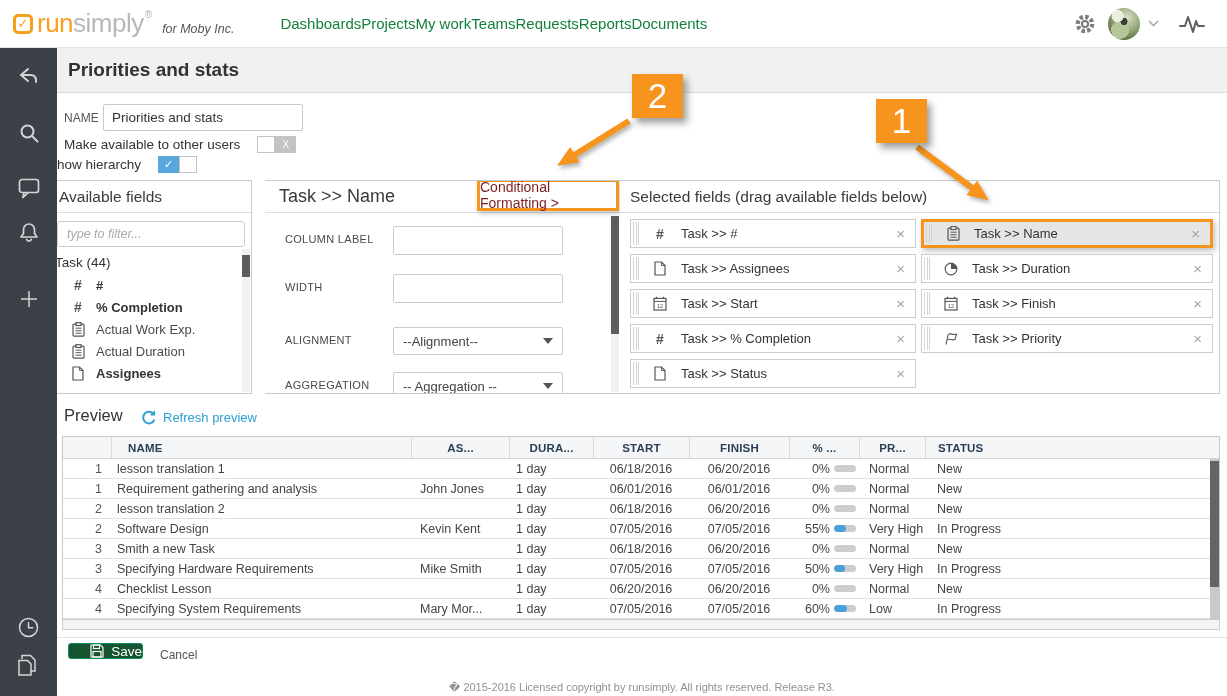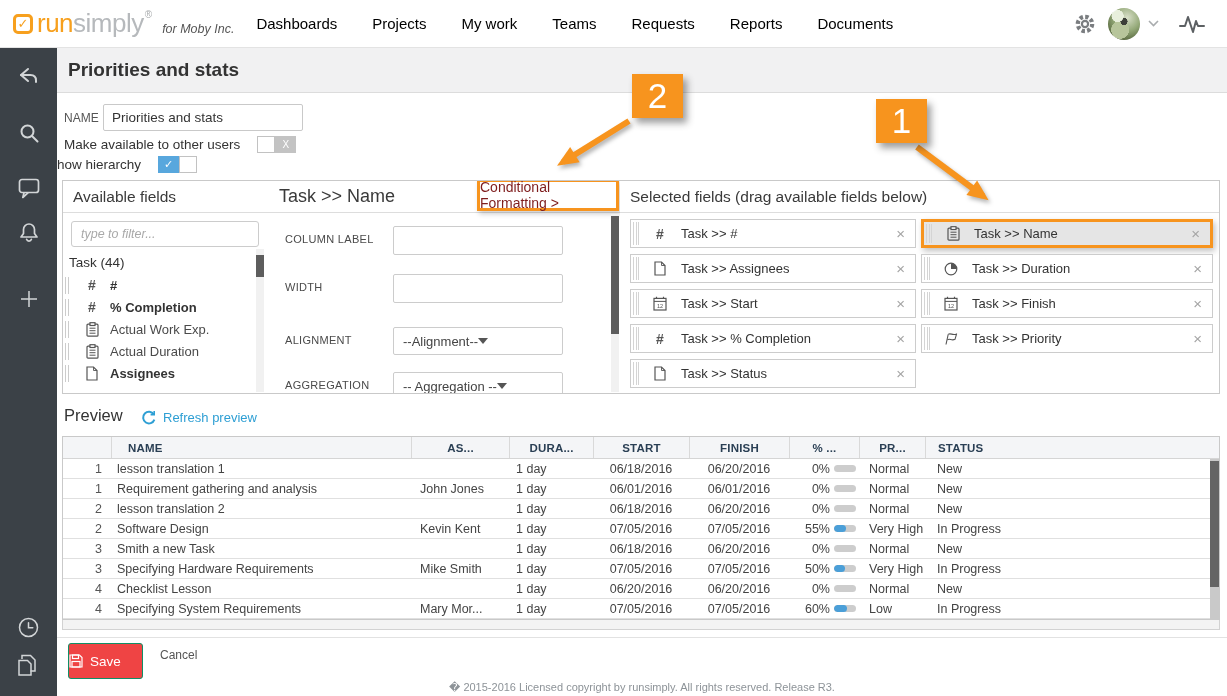--- a/index.html
+++ b/index.html
@@ -8,21 +8,21 @@
   .page{position:relative;width:1227px;height:696px;background:#fff;overflow:hidden}
 
   
   .topbar{position:absolute;left:0;top:0;width:1227px;height:48px;background:#fff;border-bottom:1px solid #e3e3e3;display:flex;align-items:center;z-index:5}
   .logo{display:flex;align-items:center;padding-left:13px;cursor:pointer}
   .logo-check{width:20px;height:20px;border:3px solid #f7a01e;border-radius:5px;color:#f7a01e;font-size:13px;font-weight:bold;display:flex;align-items:center;justify-content:center;margin-right:4px}
   .logo-run{color:#f7a01e;font-size:26px;letter-spacing:-.5px}
   .logo-simply{color:#b6b9bc;font-size:26px;letter-spacing:-.5px}
   .logo-reg{color:#a9acae;font-size:10px;vertical-align:super;margin-left:1px;position:relative;top:-9px}
   .tagline{font-style:italic;font-size:12.5px;color:#555;margin-left:10px;margin-top:10px}
-  .main-nav{display:flex;gap:35px;margin-left:22px;font-size:15px;color:#000000}
+  .main-nav{display:flex;margin-left:46px;font-size:15px;color:#15803d}
   .nav-item{cursor:pointer;white-space:nowrap}
   .topbar-right{margin-left:auto;display:flex;align-items:center;gap:12px;padding-right:22px;color:#7a7d80}
   .tb-icon{display:flex;align-items:center;cursor:pointer;color:#7a7d80}
   .avatar{width:32px;height:32px;border-radius:50%;cursor:pointer;background:
     radial-gradient(circle at 30% 25%,#e8efdc 0 18%,transparent 19%),
     radial-gradient(circle at 50% 42%,#3c3f38 0 14%,transparent 15%),
     radial-gradient(circle at 38% 68%,#b7c59b 0 30%,transparent 31%),
     radial-gradient(circle at 60% 30%,#d8dfc8,#93a877 45%,#5f7046 75%,#47543a);}
   .chev{color:#a9acae;margin-left:-4px}
 
@@ -38,21 +38,21 @@
   .name-label{position:absolute;left:64px;top:111px;font-size:12px;color:#555}
   .name-input{position:absolute;left:103px;top:104px;width:200px;height:27px;border:1px solid #c9c9c9;border-radius:2px;padding:0 8px;font-size:13.5px;color:#333;font-family:inherit}
   .tgl-row{position:absolute;display:flex;align-items:center;gap:17px;font-size:13.5px;color:#333}
   .tgl{display:inline-flex;height:17px;cursor:pointer}
   .tg-knob{width:18px;height:17px;background:#fff;border:1px solid #c2c2c2}
   .tg-track-off{width:21px;height:17px;background:#c3c3c3;color:#fff;font-size:10px;display:flex;align-items:center;justify-content:center}
   .tg-track-on{width:21px;height:17px;background:#58a7dd;color:#fff;font-size:11px;display:flex;align-items:center;justify-content:center}
 
   
   .panel{position:absolute;top:180px;height:214px;background:#fff;border:1px solid #c9c9c9;overflow:hidden}
-  .panel-avail{left:62px;width:204px}
+  .panel-avail{left:48px;width:204px}
   .panel-editor{left:265px;width:356px;border-left:none}
   .panel-sel{left:620px;width:600px;border-left:none}
   .panel-head{height:32px;border-bottom:1px solid #ddd;display:flex;align-items:center;padding-left:10px;font-size:15.5px;color:#3a3a3a}
   .panel-head.big{font-size:18px;padding-left:14px}
 
   .filter-input{position:absolute;left:8px;top:40px;width:188px;height:26px;border:1px solid #ccc;border-radius:3px;font-size:12.5px;color:#888;padding:0 9px;font-family:inherit}
   .filter-input::placeholder{font-style:italic;color:#a9a9a9}
   .avail-group{position:absolute;left:6px;top:74px;font-size:13.5px;color:#333}
   .avail-list{position:absolute;left:0;top:93px;right:10px;bottom:0;overflow:hidden}
   .avail-item{display:flex;align-items:center;height:22px;cursor:grab}
@@ -63,21 +63,21 @@
   .hash-glyph{font-weight:bold;font-size:14px;line-height:1}
   .vscroll{position:absolute;width:8px;background:#f1f1f1}
   .vthumb{position:absolute;left:0;width:8px;background:#5d5d5d}
   .sc-avail{right:1px;top:68px;bottom:1px}
   .sc-editor{right:1px;top:33px;bottom:1px}
 
   .cf-box{position:absolute;left:212px;top:-2px;width:142px;height:32px;border:3px solid #f7941e;background:#fff;display:flex;align-items:center;justify-content:center;cursor:pointer;box-shadow:2px 3px 5px rgba(0,0,0,.2)}
   .cf-link{font-size:14px;color:#7f1d1d}
   .ed-label{position:absolute;left:20px;font-size:11px;color:#4a4a4a;letter-spacing:.3px}
   .ed-input{position:absolute;left:128px;width:170px;height:29px;border:1px solid #ccc;border-radius:2px;padding:0 8px;font-size:13px;font-family:inherit}
-  .ed-select{position:absolute;left:128px;width:170px;height:28px;border:1px solid #ccc;border-radius:2px;display:flex;align-items:center;justify-content:flex-start;padding:0 9px;font-size:13px;color:#444;cursor:pointer;background:#fff}
+  .ed-select{position:absolute;left:128px;width:170px;height:28px;border:1px solid #ccc;border-radius:2px;display:flex;align-items:center;justify-content:space-between;padding:0 9px;font-size:13px;color:#444;cursor:pointer;background:#fff}
   .caret{width:0;height:0;border-left:5px solid transparent;border-right:5px solid transparent;border-top:6px solid #555}
 
   .chips{position:absolute;left:10px;top:38px;display:grid;grid-template-columns:286px 292px;column-gap:5px;row-gap:6px}
   .chip{position:relative;border:1px solid #ccc;background:#fff;height:29px;display:flex;align-items:center;cursor:grab}
   .chip-handle{width:6px;align-self:stretch;margin:2px 0 2px 2px;background:repeating-linear-gradient(90deg,#d4d4d4 0,#d4d4d4 1px,transparent 1px,transparent 2.6px)}
   .chip-icon{margin-left:13px;width:16px;color:#555;display:flex;justify-content:center;align-items:center}
   .chip-label{margin-left:13px;font-size:13px;color:#333}
   .chip-x{margin-left:auto;margin-right:10px;color:#a5a5a5;font-size:15px;cursor:pointer}
   .chip.hl{background:#e5e5e5;border:3px solid #f7941e;box-shadow:2px 3px 6px rgba(0,0,0,.25)}
 
@@ -104,21 +104,21 @@
   .prow .c-priority{padding-left:10px}
   .prow .c-status{padding-left:12px}
   .pill{width:22px;height:7px;border-radius:4px;background:#cdcdcd;overflow:hidden;flex:none}
   .pill-fill{display:block;height:100%;background:#4b9fd8;border-radius:4px}
   .tbl-vscroll{position:absolute;right:0;top:22px;bottom:0;width:9px;background:#c9c9c9}
   .tbl-vthumb{position:absolute;left:0;top:2px;width:9px;height:126px;background:#646464}
   .hscroll{position:absolute;left:62px;top:620px;width:1158px;height:10px;background:#f3f3f3;border:1px solid #d2d2d2;border-top:none;cursor:pointer}
 
   
   .actions-divider{position:absolute;left:57px;top:637px;width:1170px;border-top:1px solid #e2e2e2}
-  .save-btn{position:absolute;left:68px;top:643px;width:75px;height:36px;background:#ef4444;border:1px solid #0f8f66;border-radius:3px;color:#fff;display:flex;align-items:center;justify-content:flex-start;gap:7px;font-size:13.5px;cursor:pointer}
+  .save-btn{position:absolute;left:68px;top:643px;width:75px;height:16px;background:#14532d;border:1px solid #0f8f66;border-radius:3px;color:#fff;display:flex;align-items:center;justify-content:flex-end;gap:7px;font-size:13.5px;cursor:pointer}
   .cancel-btn{position:absolute;left:160px;top:648px;font-size:12px;color:#555;cursor:pointer}
   .copyright{position:absolute;left:57px;top:681px;width:1170px;text-align:center;font-size:11px;color:#8d9398}
 
   
   .badge{position:absolute;width:51px;height:44px;background:#f7941e;color:#fff;font-size:35px;line-height:44px;text-align:center;box-shadow:4px 5px 7px rgba(40,40,40,.45);z-index:31}
   .badge-1{left:876px;top:99px}
   .badge-2{left:632px;top:74px}
   .arrows{position:absolute;left:0;top:0;width:1227px;height:696px;pointer-events:none;z-index:30;filter:drop-shadow(2px 3px 2px rgba(0,0,0,.3))}
 </style>
 </head>

